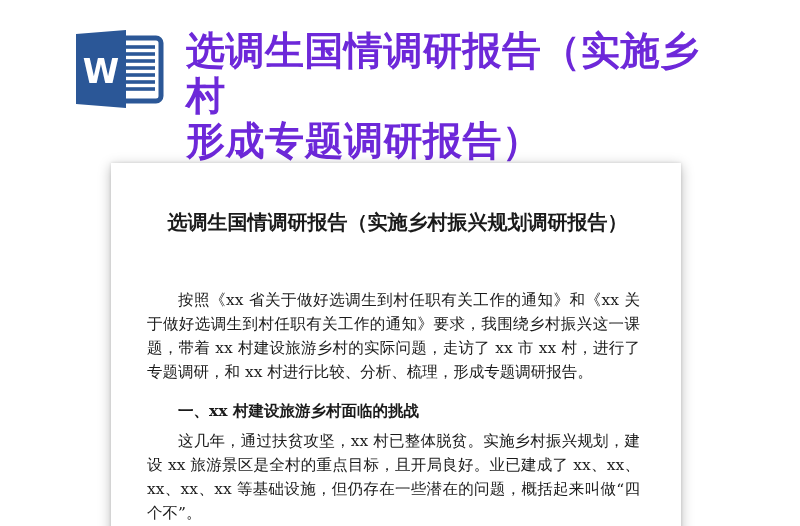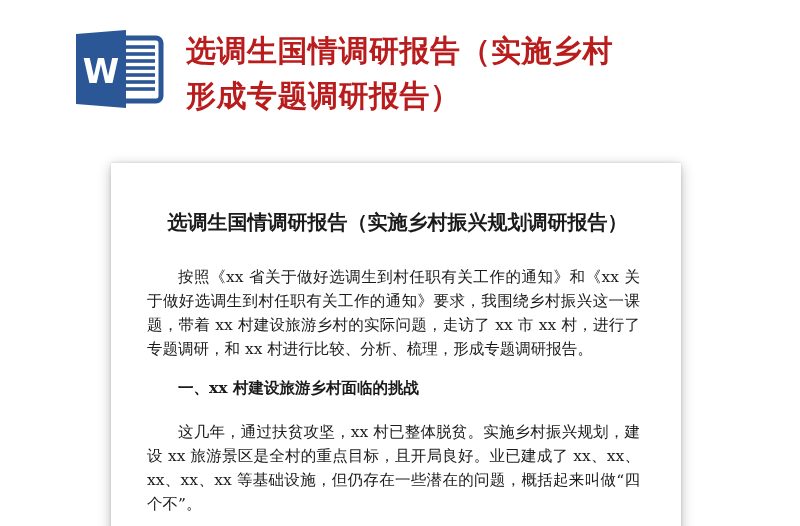--- a/index.html
+++ b/index.html
@@ -10,49 +10,49 @@
     font-family: "Liberation Sans", sans-serif;
   }
   .stage { position: relative; width: 800px; height: 526px; background: #ffffff; }
 
   
   .header { position: absolute; left: 0; top: 0; width: 800px; height: 140px; background: #ffffff; }
   .word-icon { position: absolute; left: 76px; top: 30px; width: 88px; height: 78px; }
   .header-title {
     position: absolute; left: 186px; top: 28px; width: 545px;
     font-family: "DejaVu Sans", sans-serif;
-    font-weight: 700; font-size: 30px; line-height: 45px;
-    color: #b91c1c; letter-spacing: 0.5px;
+    font-weight: 700; font-size: 39px; line-height: 45px;
+    color: #6d28d9; letter-spacing: 0.5px;
   }
 
   
   .page {
     position: absolute; left: 111px; top: 163px; width: 570px; height: 480px;
     background: #ffffff;
     box-shadow: 0 3px 12px rgba(0,0,0,0.28), 0 0 3px rgba(0,0,0,0.12);
   }
   .page-inner { padding: 44px 33px 0 36px; }
   .doc-title {
     font-family: "DejaVu Serif", serif;
     font-size: 20px; font-weight: 700; line-height: 30px;
     text-align: center; color: #1a1a1a;
-    margin: 0 0 28px 0;
+    margin: 0 0 51px 0;
   }
   .doc-para {
     font-family: "DejaVu Serif", serif;
     font-size: 15.5px; line-height: 24px;
     text-align: justify; text-indent: 2em;
     color: #1a1a1a;
     margin: 0 8px 15px 0;
   }
   .doc-heading {
     font-family: "DejaVu Serif", serif;
     font-size: 15.5px; line-height: 24px; font-weight: 600;
     text-indent: 2em; color: #1a1a1a;
-    margin: 0 0 20px 0;
+    margin: 0 0 6px 0;
   }
 </style>
 </head>
 <body>
 
 <div class="stage">
 
   <div class="header">
 
     <div class="word-icon">

